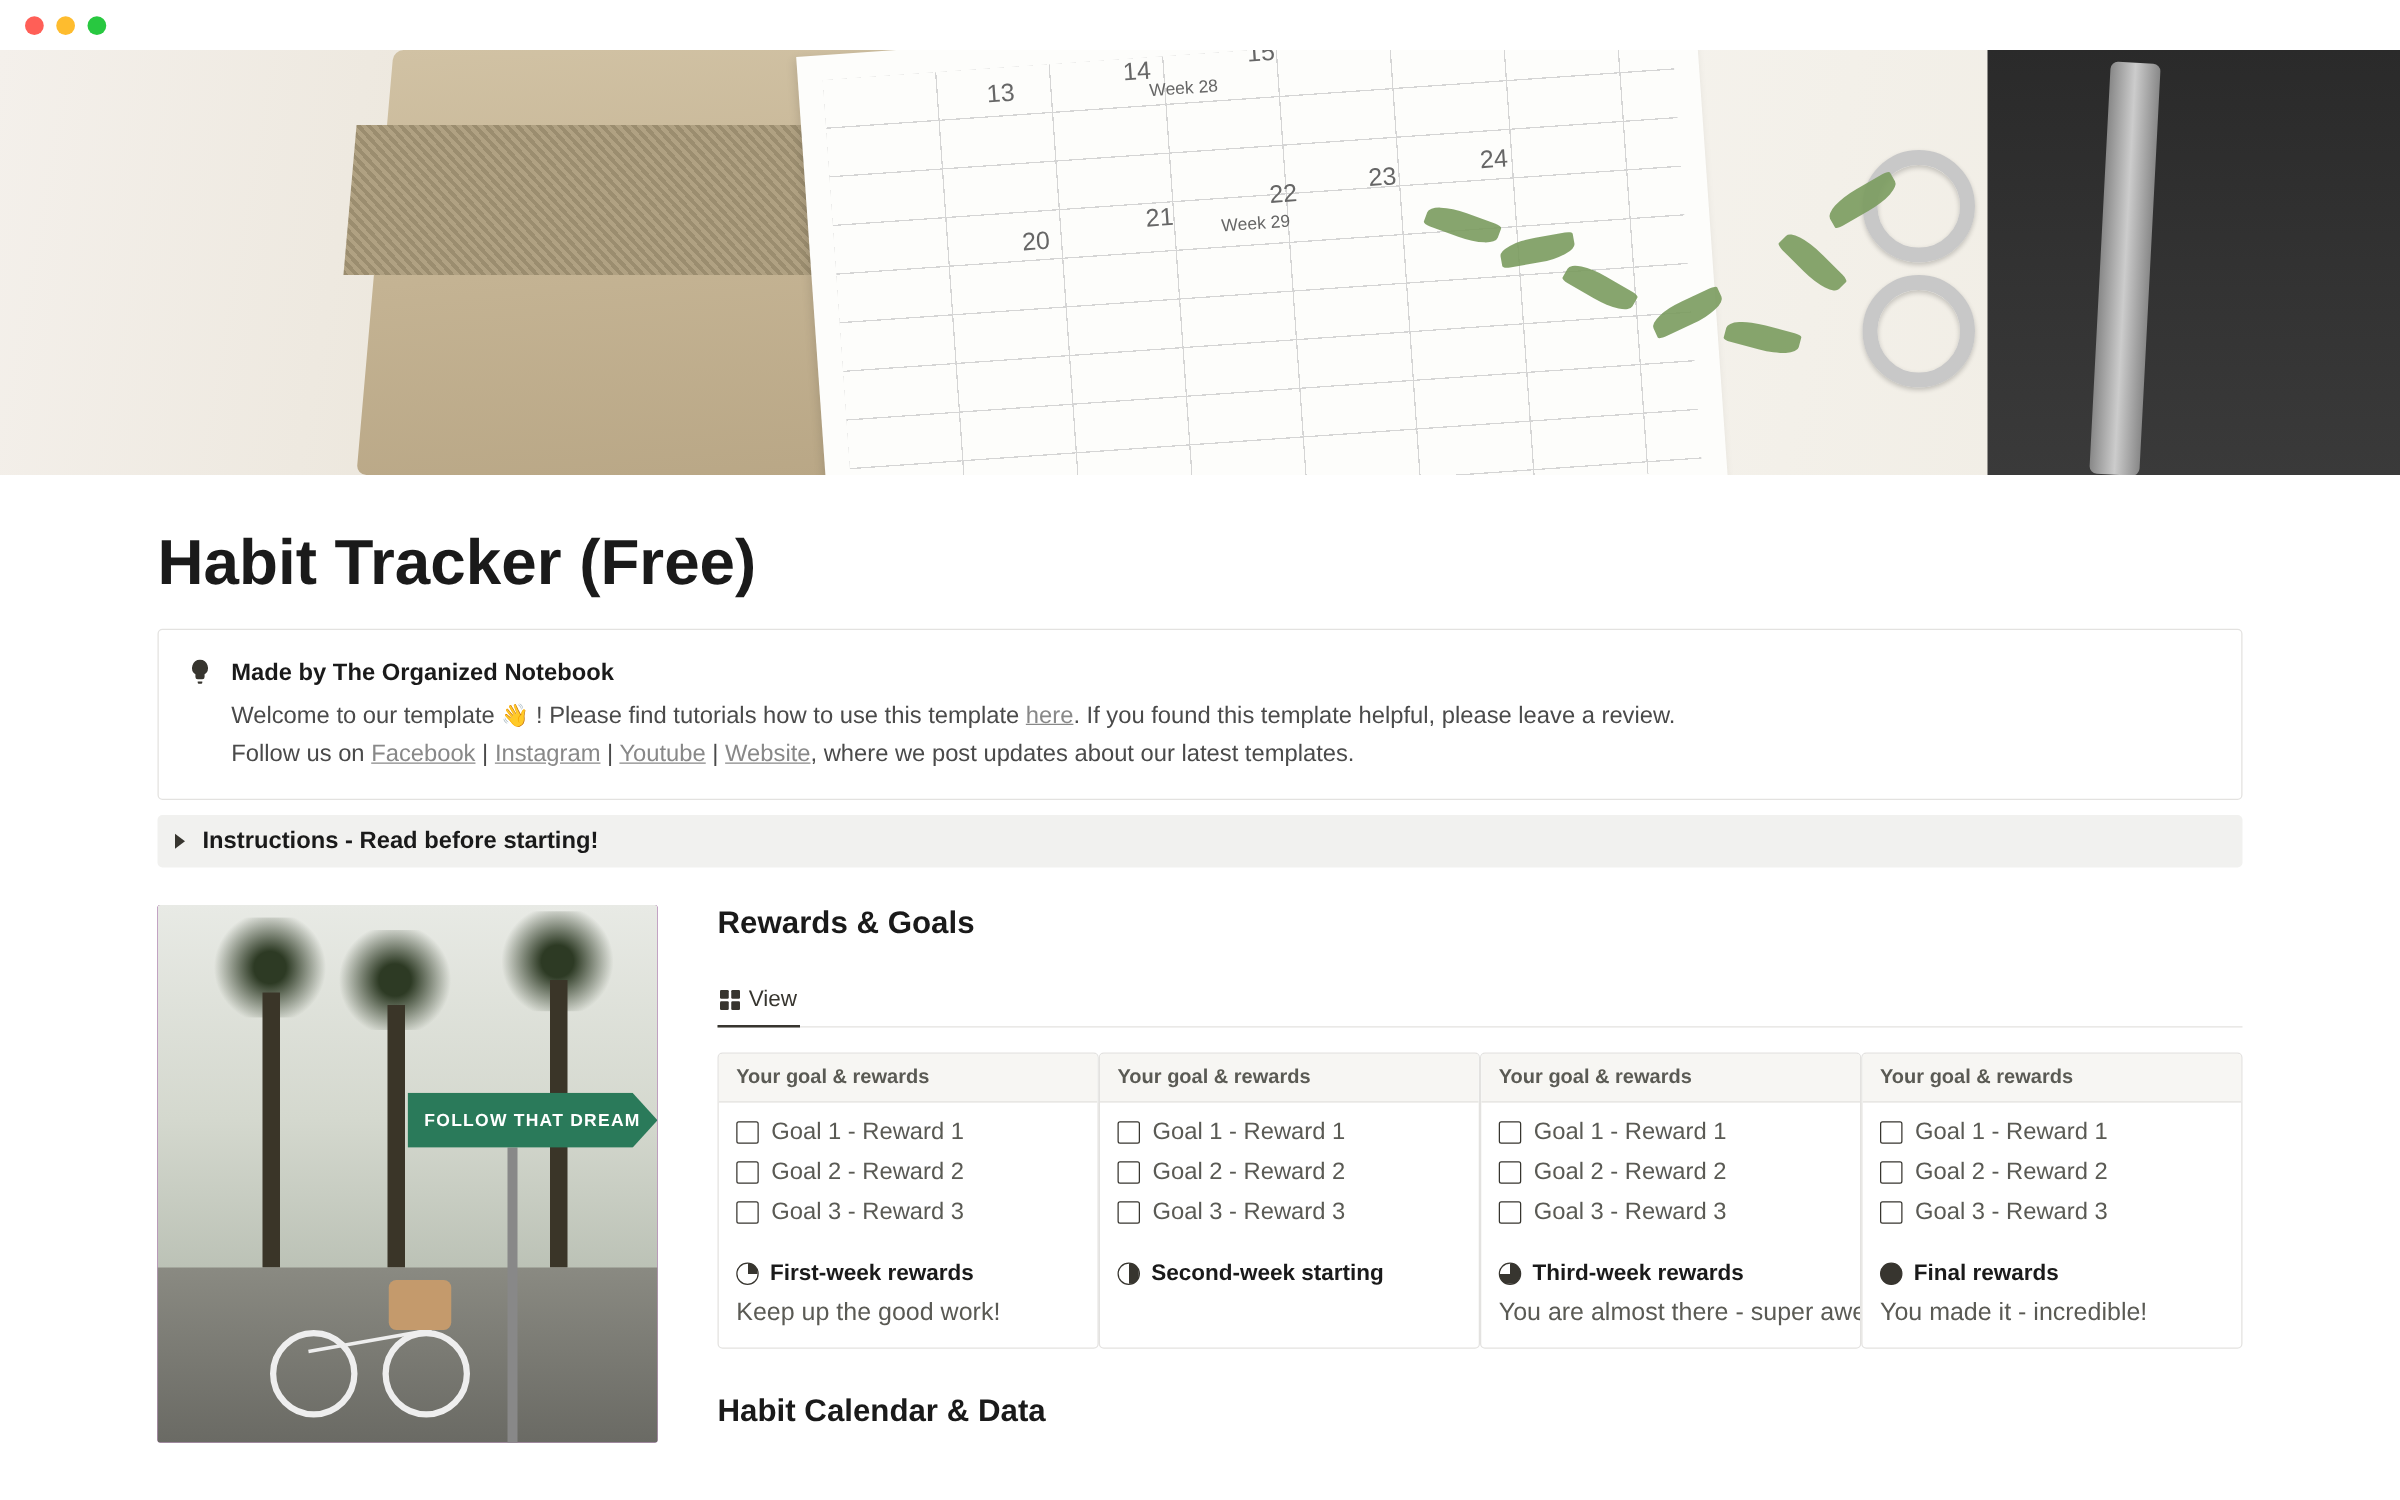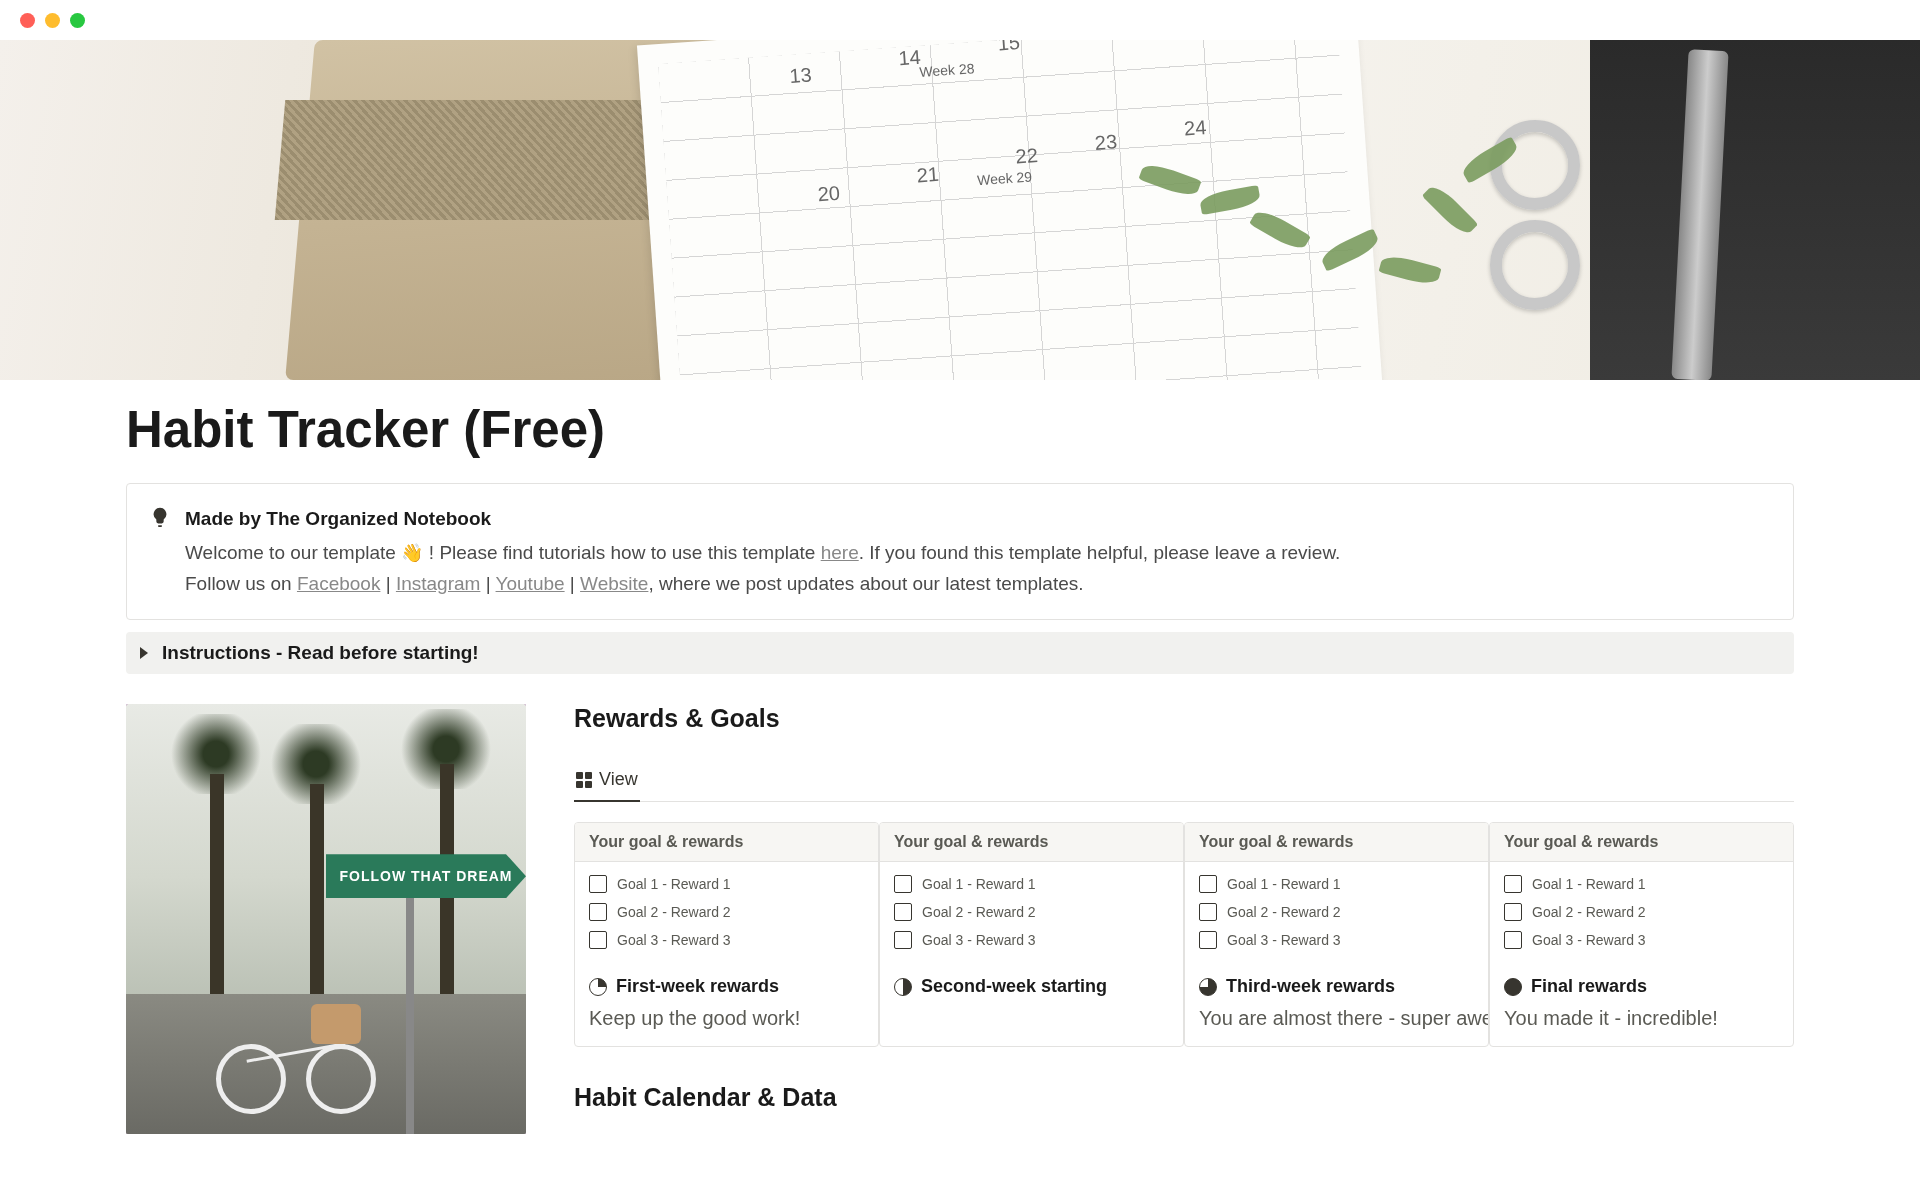--- a/index.html
+++ b/index.html
@@ -122,21 +122,21 @@
     }
     .cal-num {
       position: absolute;
       font-size: 20px;
       color: #666;
       font-family: Arial;
     }
 
     .content {
       padding: 0 126px;
-      margin-top: 20px;
+      margin-top: 40px;
     }
     .page-title {
       font-size: 51px;
       font-weight: 700;
       color: #1a1a1a;
       margin-bottom: 24px;
     }
     .callout {
       border: 1px solid #e3e2e0;
       border-radius: 4px;
@@ -321,21 +321,21 @@
       border-bottom: 1px solid #e3e2e0;
     }
     .card-items {
       padding: 8px 14px 10px;
     }
     .check-line {
       display: flex;
       align-items: center;
       gap: 10px;
       padding: 5px 0;
-      font-size: 14px;
+      font-size: 19px;
       color: #5a5a54;
       cursor: pointer;
     }
     .checkbox {
       width: 18px;
       height: 18px;
       border: 1.5px solid #37352f;
       border-radius: 2px;
       flex-shrink: 0;
     }

